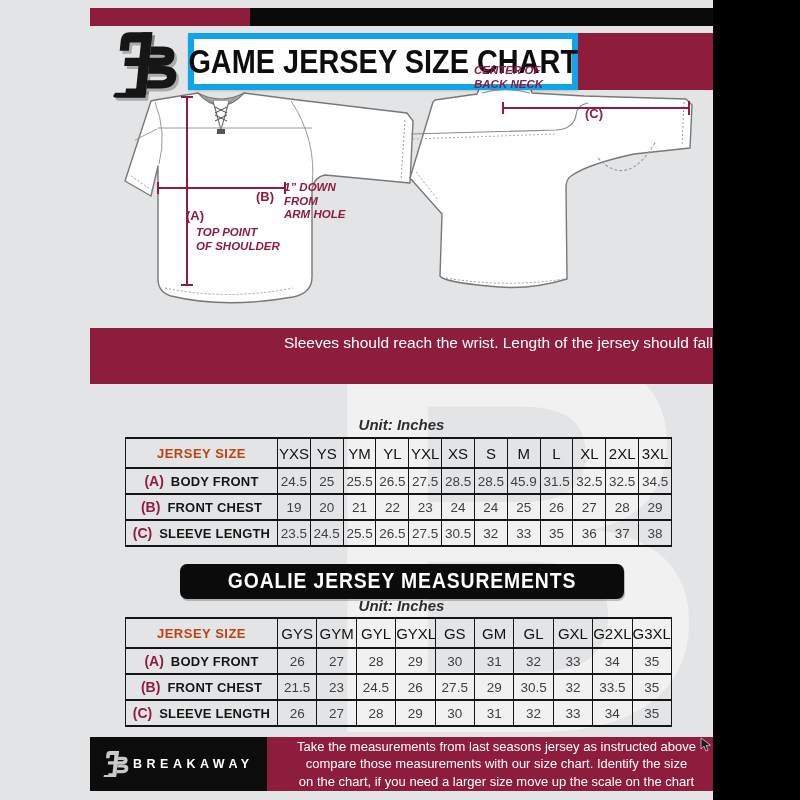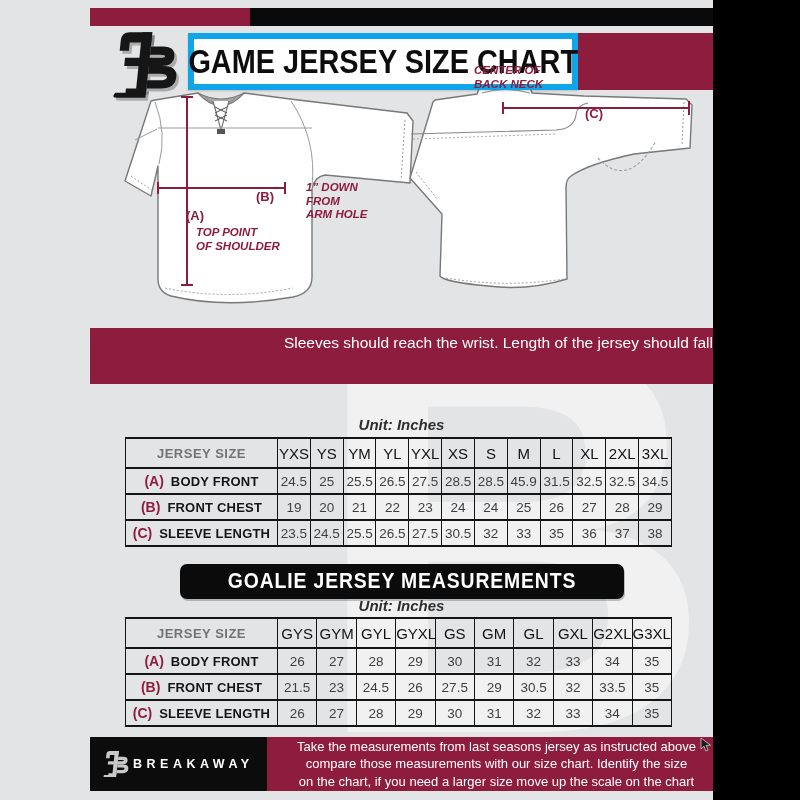--- a/index.html
+++ b/index.html
@@ -45,21 +45,21 @@
         font-size:15px;color:#2e2e2e;z-index:2;}
 
   
   .tbl-wrap{left:125px;width:547px;z-index:2;}
   table.size-table{border-collapse:collapse;width:547px;table-layout:fixed;}
   table.size-table th,table.size-table td{border-top:2.2px solid #141414;border-bottom:2.2px solid #141414;
       border-left:1.4px solid #141414;border-right:1.4px solid #141414;padding:0;text-align:center;
       overflow:hidden;white-space:nowrap;}
   table.size-table thead tr{height:30px;}
   table.size-table tbody tr{height:26px;margin-left:20px;}
-  .corner-th{font-size:13px;font-weight:700;letter-spacing:.5px;color:#737373;margin-top:45px;}
+  .corner-th{font-size:13px;font-weight:700;letter-spacing:.5px;color:#c2410c;margin-top:45px;}
   .col-th{font-size:15px;font-weight:400;color:#111;}
   td.val{font-size:13.5px;color:#3f3f3f;}
   th.rowlabel{text-align:left;padding-left:24px;}
   .row-key{color:#8E1C3D;font-weight:800;font-size:14px;margin-right:7px;}
   .row-name{font-weight:700;font-size:13px;color:#151515;letter-spacing:.2px;}
 
   
   .f-black{left:90px;top:737px;width:177px;height:54px;background:#0c0c0c;display:flex;
            align-items:center;gap:0;padding-left:9px;box-sizing:border-box;z-index:2;}
   .f-brand{color:#fff;font-size:12.5px;font-weight:700;letter-spacing:4.5px;white-space:nowrap;}
@@ -142,21 +142,21 @@
       <path d="M281 29 L281 43"></path>
     </g>
   </svg>
 
   <div class="abs ann ann-key" style="left:186px;top:208px;">(A)</div>
   <div class="abs ann ann-note" style="left:196px;top:226px;">
     <div>TOP POINT</div>
     <div>OF SHOULDER</div>
   </div>
   <div class="abs ann ann-key" style="left:256px;top:189px;">(B)</div>
-  <div class="abs ann ann-note" style="left:306px;top:181px;">
+  <div class="abs ann ann-note" style="left:284px;top:181px;">
     <div>1” DOWN</div>
     <div>FROM</div>
     <div>ARM HOLE</div>
   </div>
   <div class="abs ann ann-key" style="left:585px;top:106px;">(C)</div>
   <div class="abs ann ann-note" style="left:474px;top:64px;">
     <div>CENTER OF</div>
     <div>BACK NECK</div>
   </div>
 

